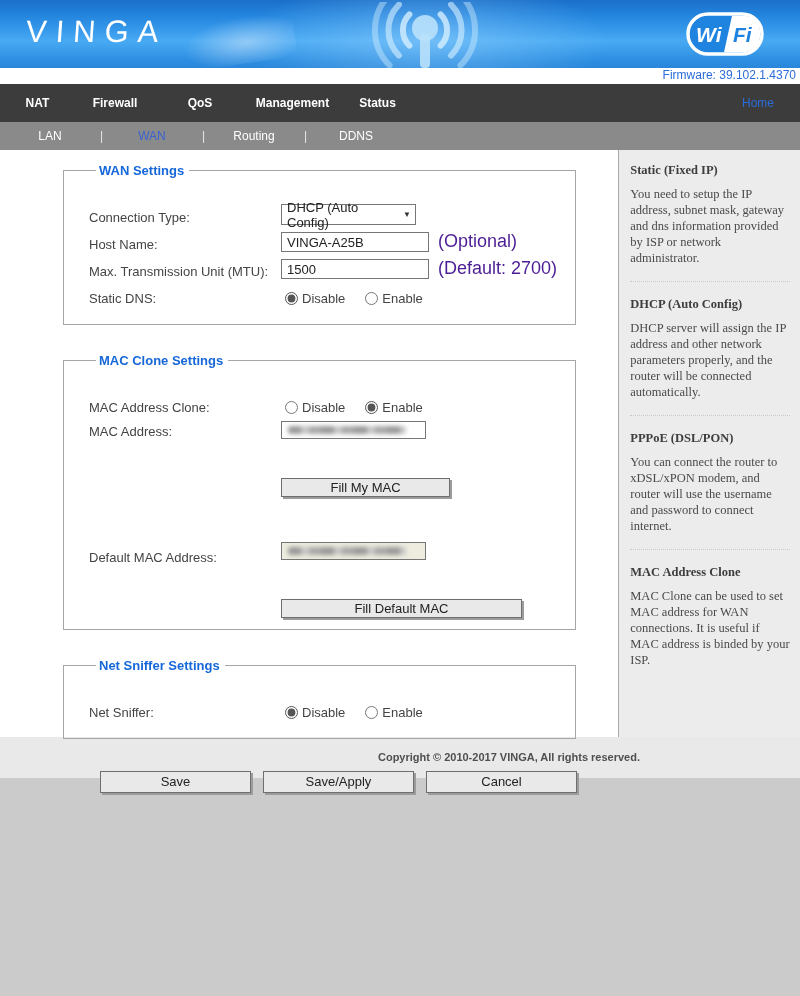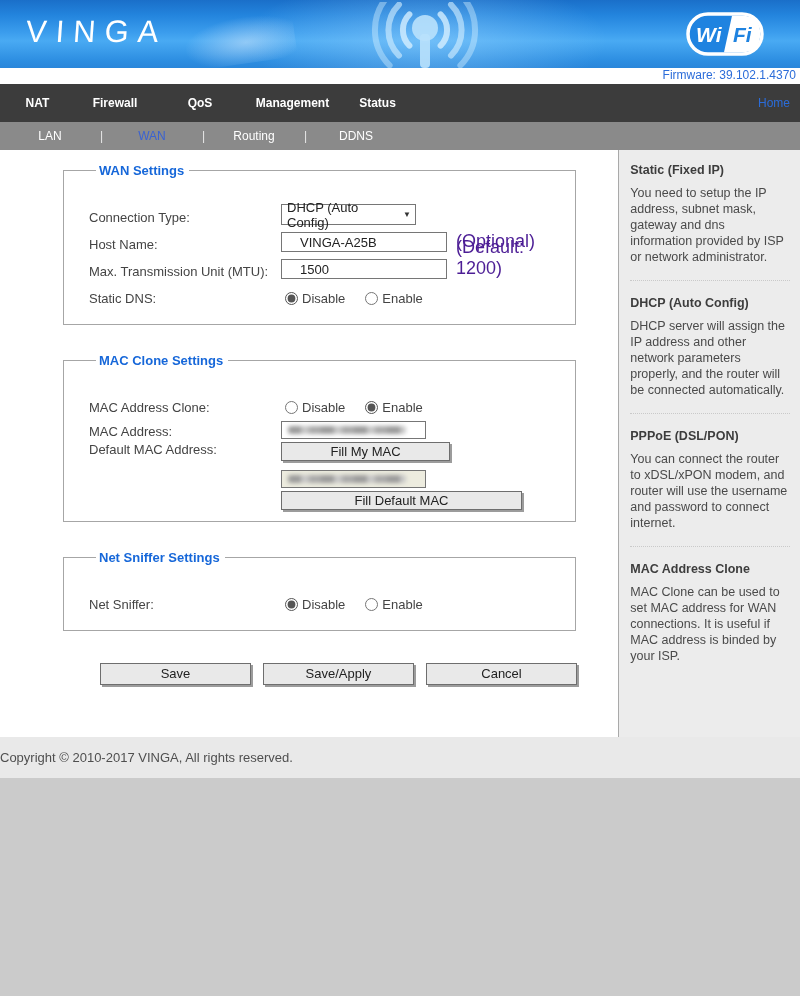--- a/index.html
+++ b/index.html
@@ -30,21 +30,21 @@
   .firmware-bar{width:800px;height:16px;background:#fff;text-align:right;
     font-size:12px;line-height:15px;color:var(--accent-blue);padding-right:4px;}
 
   
   .navbar{display:flex;width:800px;height:38px;background:var(--nav-dark);
     color:#fff;font-size:12px;}
   .nav-tab{text-align:center;line-height:38px;font-weight:bold;cursor:pointer;}
   .nav-tab.w85{width:85px;} .nav-tab.w75{width:75px;} .nav-tab.w80{width:80px;}
   .nav-tab.w90{width:90px;} .nav-tab.w95{width:95px;}
   .nav-tab.active{background:var(--nav-gray);font-weight:normal;}
-  .nav-home{margin-left:auto;line-height:38px;padding-right:10px;color:var(--accent-blue);cursor:pointer;}
+  .nav-home{margin-left:auto;line-height:38px;padding-right:26px;color:var(--accent-blue);cursor:pointer;}
 
   
   .subnav{display:flex;width:800px;height:28px;background:var(--nav-gray);
     color:#fff;font-size:12px;line-height:28px;}
   .subnav-item{width:100px;text-align:center;cursor:pointer;}
   .subnav-sep{width:2px;text-align:center;color:#e8e8e8;}
   .subnav-item.active{color:#3a62d2;}
 
   
   .main{display:flex;width:800px;height:587px;background:#fff;}
@@ -52,51 +52,51 @@
   fieldset{width:513px;border:1px solid #a6a6a6;padding:20px 0 18px 25px;margin-bottom:28px;}
   legend{color:var(--legend-blue);font-weight:bold;font-size:13px;margin-left:7px;padding:0 5px 0 3px;}
   .frow{display:flex;align-items:flex-end;height:27px;font-size:13px;color:#444;}
   .frow.top{align-items:flex-start;height:auto;}
   .flabel{width:192px;flex:none;}
   .note{color:#4c1d95;margin-left:9px;font-size:18px;}
 
   .sel{display:inline-flex;align-items:center;justify-content:space-between;width:135px;height:21px;
     border:1px solid #767676;background:#fff;font-size:13px;color:#222;padding:0 4px 0 5px;cursor:pointer;}
   .sel .arrow{font-size:8px;color:#333;}
-  input.ti{width:166px;height:20px;border:1px solid #767676;font-size:13px;
-    font-family:"Liberation Sans",sans-serif;padding:0 18px;color:#222;}
+  input.ti{width:148px;height:20px;border:1px solid #767676;font-size:13px;
+    font-family:"Liberation Sans",sans-serif;padding:0 5px;color:#222;}
   .ti-box{width:145px;height:18px;border:1px solid #767676;background:#fff;display:flex;align-items:center;}
   .ti-box.readonly{background:#edecdf;}
   .smudge{width:118px;height:8px;margin-left:6px;border-radius:3px;
     background:repeating-linear-gradient(90deg,#9a9a9a 0 13px,#c6c6c6 13px 21px,#a9a9a9 21px 33px);
     filter:blur(2px);}
   input[type=radio]{width:13px;height:13px;margin:0 4px 0 4px;accent-color:#555;}
   .radio-opt{display:inline-flex;align-items:center;margin-right:16px;font-size:13px;color:#444;}
 
   .btn{display:inline-block;background:#e9e9e9;border:1px solid #6e6e6e;
     box-shadow:2px 2px 0 #9c9c9c;font-size:13px;color:#222;text-align:center;
     font-family:"Liberation Sans",sans-serif;cursor:pointer;}
   .btn-fill1{width:169px;height:19px;line-height:17px;margin:3px 0 9px 0;}
   .btn-fill2{width:241px;height:19px;line-height:17px;margin:3px 0 0 0;}
-  .mac-stack{display:flex;flex-direction:column;}
+  .mac-stack{display:flex;flex-direction:column;gap:36px;}
   .clone-row{margin-bottom:6px;}
 
   .actions{margin:32px 0 0 37px;display:flex;}
   .btn-main{width:151px;height:22px;line-height:20px;margin-right:12px;}
 
   
   .sidebar{width:188px;background:#ececec;border-left:1px solid #a9a9a9;
-    padding:13px 10px 0 11px;}
+    padding:13px 10px 0 11px;font-family:Liberation Serif, serif;}
   .sb-title{font-size:12.5px;font-weight:bold;color:#3d3d3d;margin-bottom:8px;}
   .sb-body{font-size:12.5px;color:#4a4a4a;line-height:1.28;margin-bottom:15px;}
   .sb-div{border:none;border-top:1px dotted #c9c9c9;margin:0 0 15px 0;}
 
   
   .footer{width:800px;height:41px;background:#e9e9e9;}
-  .footer-inner{width:640px;text-align:left;font-size:13px;color:#4f4f4f;line-height:41px;}
+  .footer-inner{width:640px;text-align:right;font-size:11px;color:#4f4f4f;line-height:41px;font-weight:bold;}
   .bottom-fill{width:800px;height:218px;background:#cbcbcb;}
 </style>
 </head>
 <body>
 
 <div class="page">
 
   <div class="header">
     <div class="header-photo"></div>
     <div class="logo">VINGA</div>
@@ -154,21 +154,21 @@
           </span>
         </div>
         <div class="frow">
           <span class="flabel">Host Name:</span>
           <input class="ti" type="text" value="VINGA-A25B" style="">
           <span class="note">(Optional)</span>
         </div>
         <div class="frow">
           <span class="flabel">Max. Transmission Unit (MTU):</span>
           <input class="ti" type="text" value="1500" style="">
-          <span class="note">(Default: 1200)</span>
+          <span class="note">(Default: 2700)</span>
         </div>
         <div class="frow">
           <span class="flabel">Static DNS:</span>
           <span class="radio-opt">
             <input type="radio" name="static_dns" checked="" style="">
             <span>Disable</span>
           </span>
           <span class="radio-opt">
             <input type="radio" name="static_dns" style="">
             <span>Enable</span>

